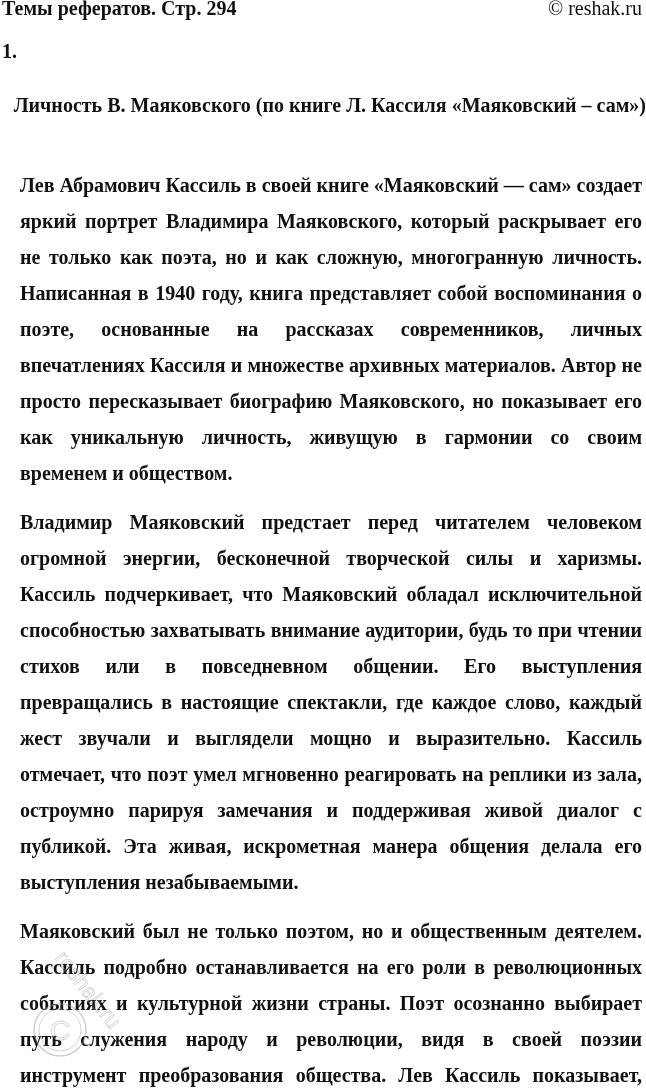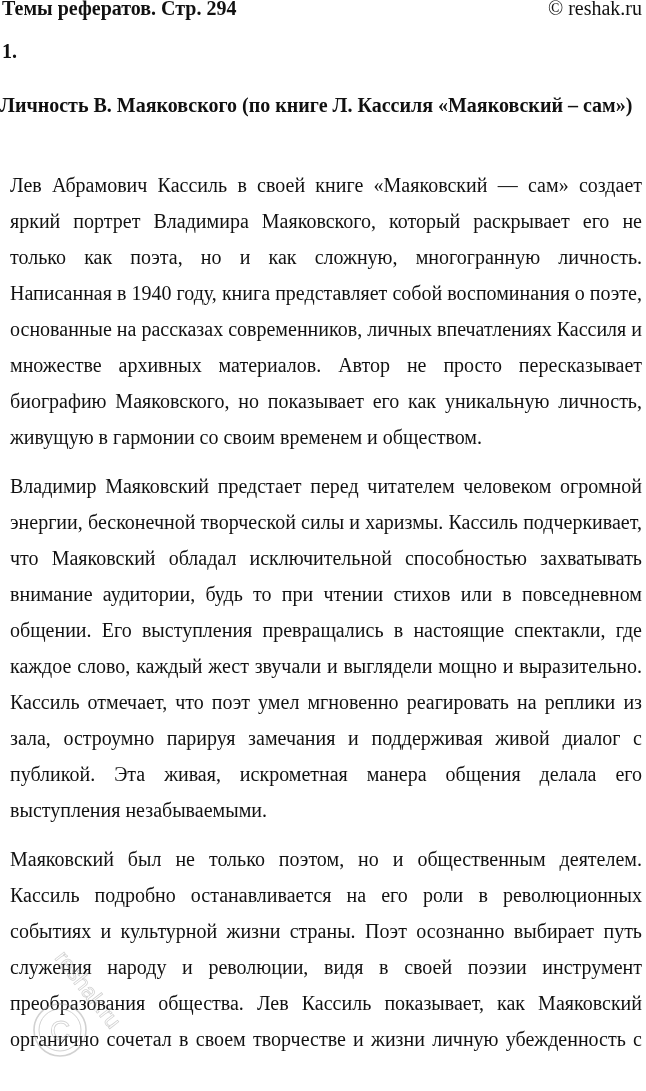--- a/index.html
+++ b/index.html
@@ -43,37 +43,38 @@
     left: 2px;
     top: 40px;
     font-size: 20px;
     font-weight: bold;
   }
   .essay-title {
     position: absolute;
     left: 0;
     top: 86px;
     width: 646px;
-    text-align: left;
+    text-align: right;
     font-size: 20px;
     font-weight: bold;
     line-height: 38px;
   }
   .body-text {
     position: absolute;
     left: 2px;
     top: 167px;
     width: 640px;
     font-size: 20px;
     line-height: 36px;
   }
   .body-text p {
-    margin: 0 0 13px 8px;
+    margin: 0 0 13px 18px;
     text-align: justify;
     text-align-last: left;
+    font-weight: bold;
   }
   .body-text p.last {
     text-align-last: justify;
   }
   .watermark {
     position: absolute;
     left: 14px;
     top: 950px;
     width: 140px;
     height: 140px;

